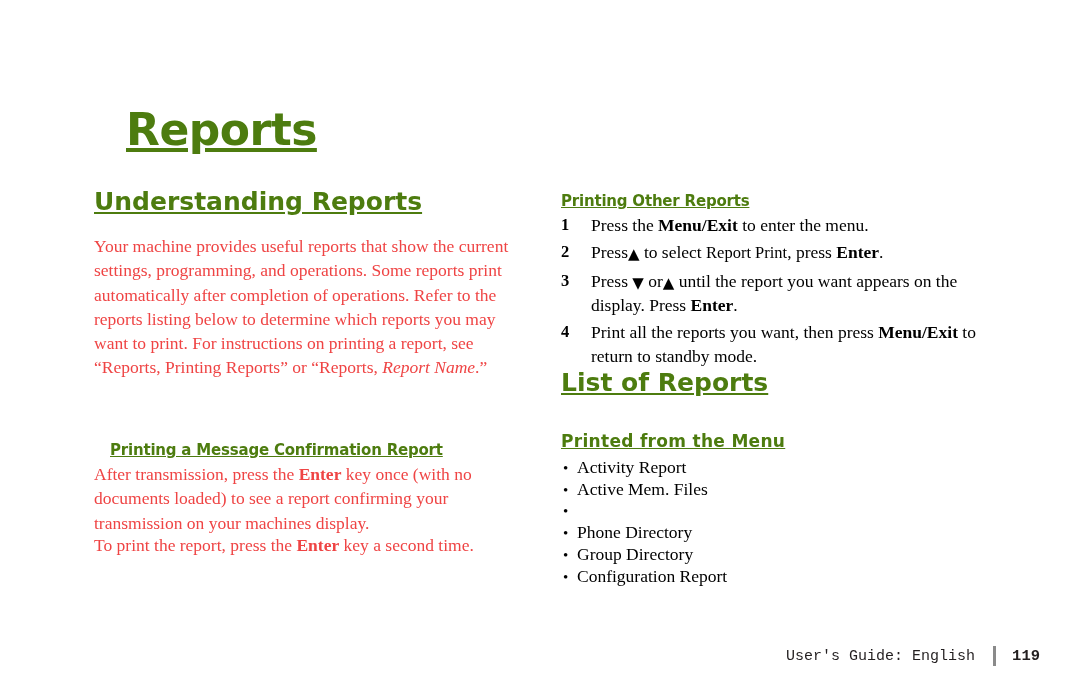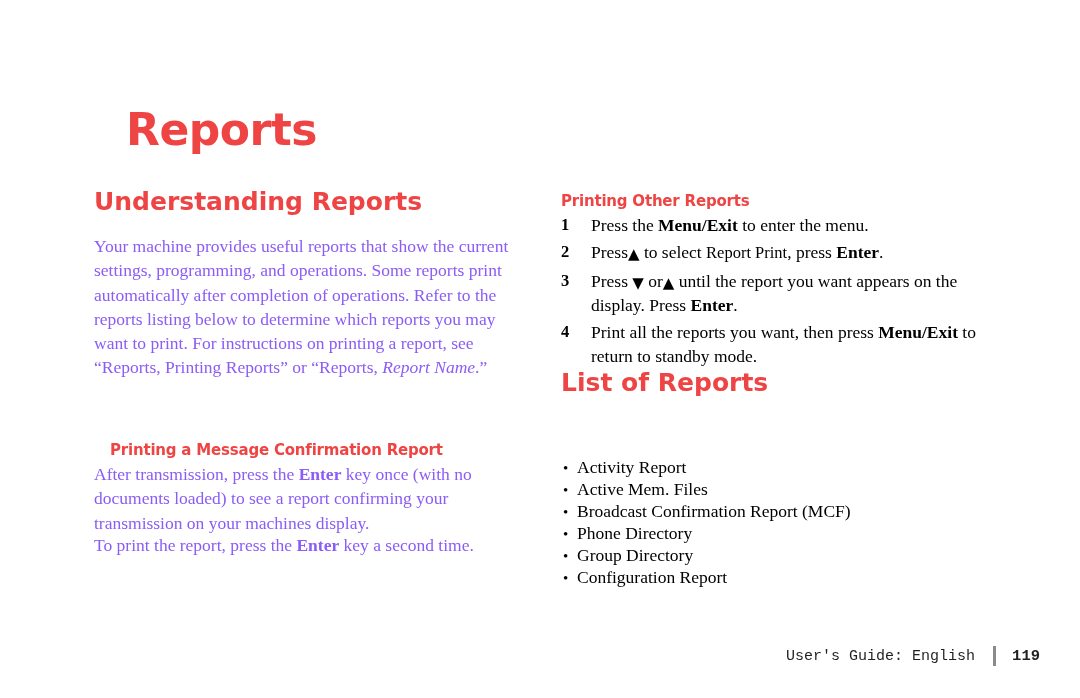--- a/index.html
+++ b/index.html
@@ -21,23 +21,24 @@
   .page {
     position: absolute;
     inset: 0;
   }
 
   
   .h-title {
     position: absolute;
     font-family: "DejaVu Sans", "Liberation Sans", sans-serif;
     font-weight: bold;
-    color: #ef4444;
+    color: #4d7c0f;
     letter-spacing: -0.5px;
     white-space: nowrap;
+    text-decoration: underline;
   }
   .h1 {
     font-size: 44px;
     line-height: 48px;
   }
   .h2 {
     font-size: 25px;
     line-height: 28px;
     letter-spacing: 0px;
   }
@@ -45,21 +46,21 @@
     font-size: 15px;
     line-height: 18px;
     letter-spacing: -0.2px;
   }
 
   
   .body-text {
     position: absolute;
     font-size: 17.5px;
     line-height: 24.3px;
-    color: #8b5cf6;
+    color: #ef4444;
     font-family: "Liberation Serif", "DejaVu Serif", serif;
   }
   .body-text b { font-weight: bold; }
   .body-text i { font-style: italic; }
 
   
   .lcd {
     font-family: Liberation Serif, serif;
     font-size: 16.5px;
   }
@@ -192,34 +193,34 @@
     </div>
 
     <div class="step">
       <div class="step-num">4</div>
       <div class="step-body"><span>Print all the reports you want, then press </span><b>Menu/Exit</b><span> to return to standby mode.</span></div>
     </div>
   </div>
 
   <div class="h-title h2" style="left:561px; top:369px;">List of Reports</div>
 
+  <div class="h-title h3" style="left:561px; top:432px; font-size:17px; letter-spacing:0.3px;">Printed from the Menu</div>
 
   <div class="blist" style="left:563px; top:457px; width:420px;">
 
     <div class="bitem">
       <span class="bullet">•</span>
       <span>Activity  Report</span>
     </div>
     <div class="bitem">
       <span class="bullet">•</span>
       <span>Active Mem. Files</span>
     </div>
     <div class="bitem">
       <span class="bullet">•</span>
-      <span>Broadcast Confirmation Report (MCF)</span>
     </div>
     <div class="bitem">
       <span class="bullet">•</span>
       <span>Phone Directory</span>
     </div>
     <div class="bitem">
       <span class="bullet">•</span>
       <span>Group Directory</span>
     </div>
     <div class="bitem">

